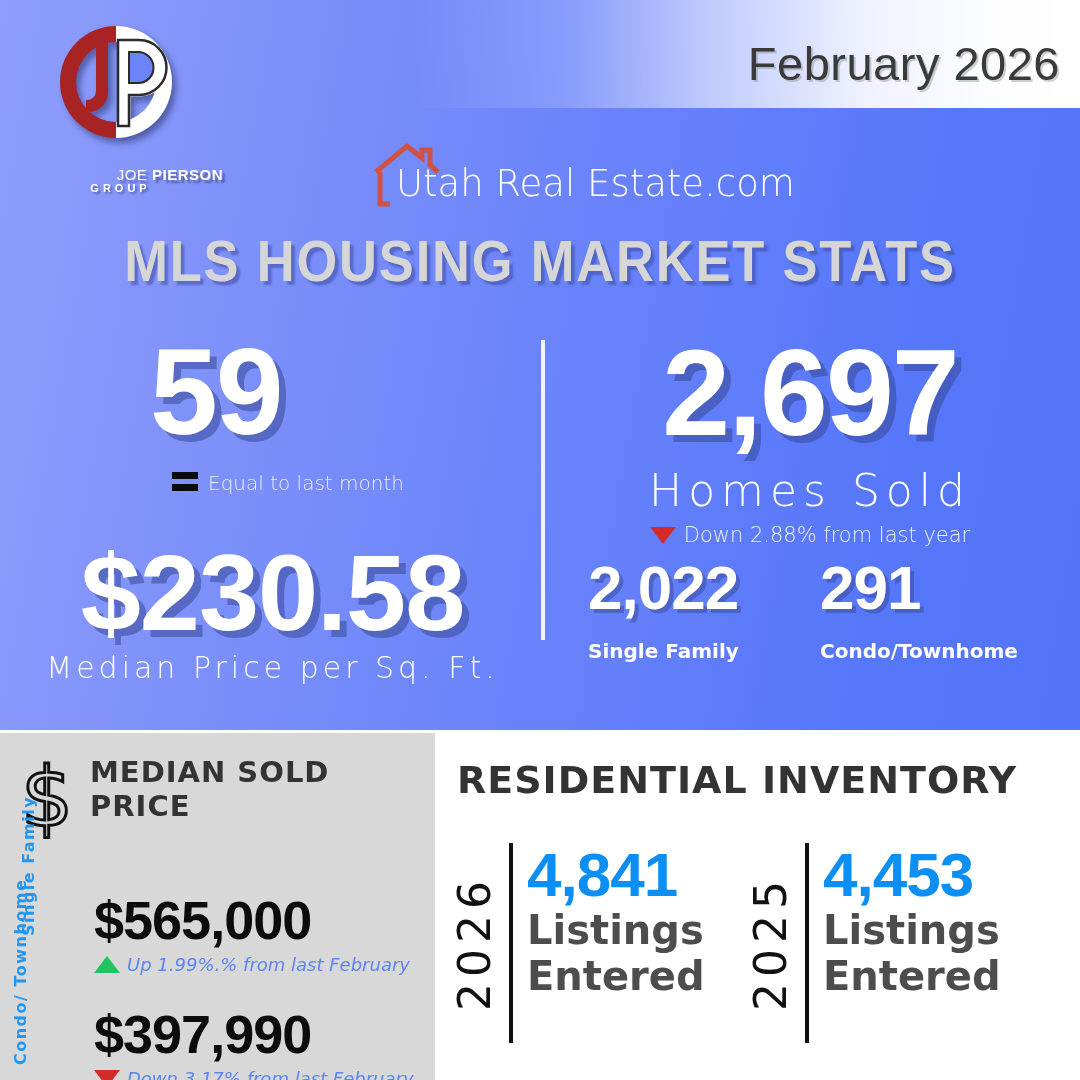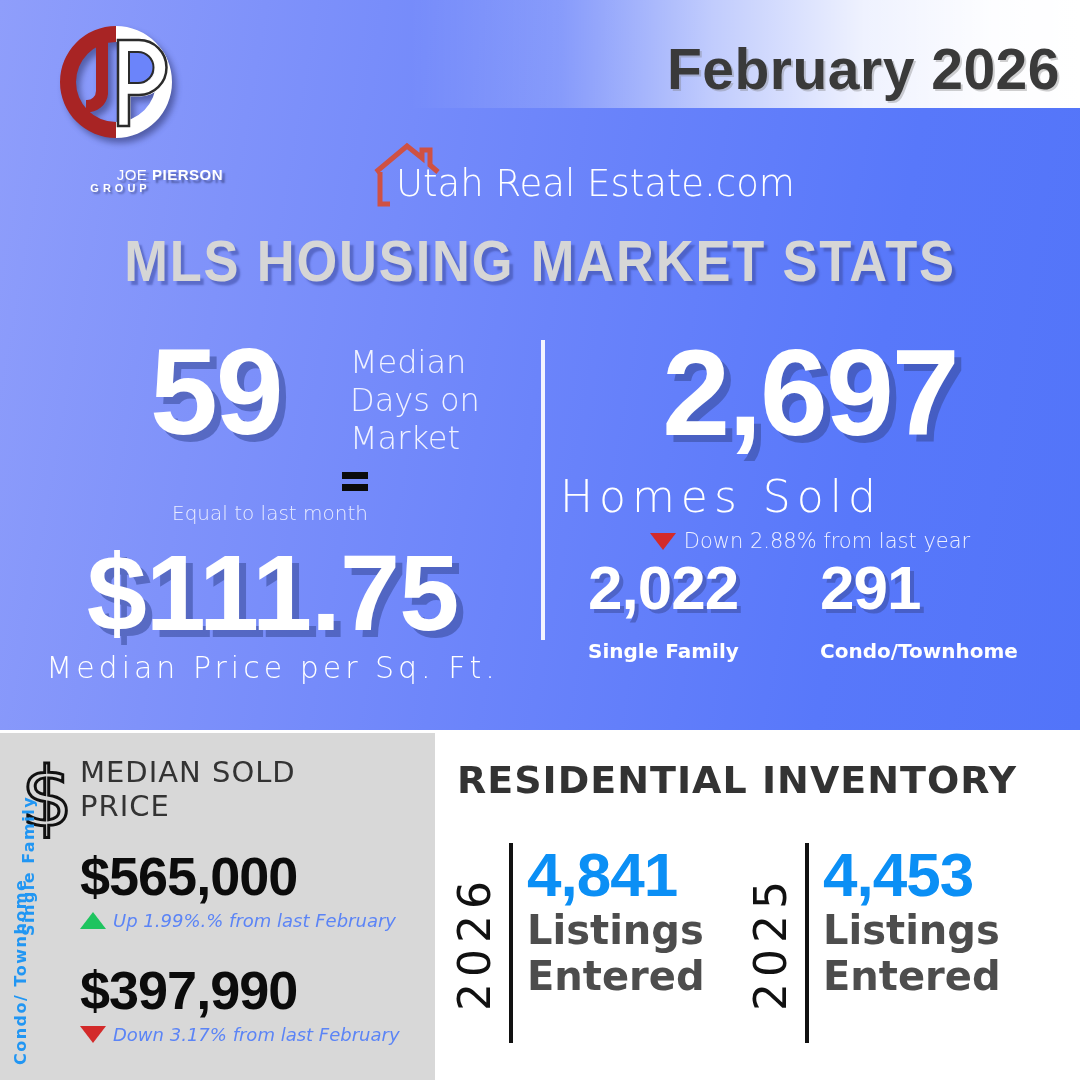--- a/index.html
+++ b/index.html
@@ -25,21 +25,21 @@
         rgba(255,255,255,0) 0%,
         rgba(255,255,255,0) 38%,
         rgba(255,255,255,0.18) 52%,
         rgba(255,255,255,0.60) 66%,
         rgba(255,255,255,0.90) 80%,
         rgba(255,255,255,0.99) 92%,
         rgba(255,255,255,1) 100%);
   }
   #month-title {
     position:absolute; right:20px; top:36px;
-    font-size:57px; font-weight:bold; color:#3a3a3a;
+    font-size:47px; font-weight:normal; color:#3a3a3a;
     letter-spacing:0.5px;
     text-shadow:2px 2px 0 rgba(120,120,120,0.35);
     white-space:nowrap;
   }
 
   
   #logo-block { position:absolute; left:18px; top:22px; width:205px; height:170px; }
   #logo-mark  { position:absolute; left:38px; top:0; width:120px; height:120px;
                 filter:drop-shadow(4px 5px 3px rgba(20,25,70,0.45)); }
   #logo-name {
@@ -87,40 +87,40 @@
     position:absolute; left:0; top:0;
     font-size:122px; font-weight:bold; color:#ffffff; line-height:118px;
     letter-spacing:-2px;
     text-shadow:7px 7px 0 rgba(55,72,150,0.55);
   }
   #dom-label {
     position:absolute; left:200px; top:10px; width:180px;
     font-size:32px; font-weight:300; color:#f0f2ff; line-height:38px;
     font-family:"DejaVu Sans", sans-serif;
   }
-  #dom-change { position:absolute; left:22px; top:138px; display:flex; align-items:flex-end; gap:10px;flex-direction:column; }
+  #dom-change { position:absolute; left:22px; top:138px; display:flex; align-items:flex-start; gap:10px; }
   #dom-eq { width:26px; height:20px; position:relative; }
   #dom-eq span { position:absolute; left:0; width:26px; height:7px; background:#0b0b0b; }
   #dom-eq span.a { top:1px; }
   #dom-eq span.b { top:13px; }
   #dom-change-text {
     font-size:20px; font-weight:300; color:#e9ecff;
     font-family:"DejaVu Sans", sans-serif; white-space:nowrap;
   }
 
   
   #homes-block { position:absolute; left:560px; top:333px; width:500px; }
   #homes-number {
     text-align:center; font-size:122px; font-weight:bold; color:#ffffff;
     line-height:120px; letter-spacing:-2px;
     text-shadow:7px 7px 0 rgba(55,72,150,0.55);
   }
   #homes-label {
-    text-align:left; font-size:44px; font-weight:300; color:#ffffff;
-    letter-spacing:6px; line-height:52px; margin-top:18px;
+    text-align:center; font-size:44px; font-weight:300; color:#ffffff;
+    letter-spacing:6px; line-height:52px; margin-top:12px;
     font-family:"DejaVu Sans", sans-serif;
   }
   #homes-change {
     display:flex; align-items:center; justify-content:center; gap:8px; margin-top:6px;
   }
   .tri-down {
     width:0; height:0; border-left:13px solid transparent; border-right:13px solid transparent;
     border-top:17px solid #d32a2a;
   }
   .tri-up {
@@ -159,35 +159,35 @@
   }
 
   
   #sold-panel {
     position:absolute; left:0; top:733px; width:435px; height:347px;
     background:#d8d8d8;
   }
   #sold-head { position:absolute; left:18px; top:22px; display:flex; align-items:flex-start; }
   #dollar-icon { width:58px; height:84px; margin-top:0px; }
   #sold-head-text {
-    margin-left:4px; font-size:29px; font-weight:normal; color:#333333;
+    margin-left:14px; font-size:29px; font-weight:bold; color:#333333;
     line-height:34px; letter-spacing:1px;
     font-family:"DejaVu Sans", sans-serif;
   }
 
   .vlabel {
     position:absolute; font-size:16px; font-weight:bold; color:#2196f3;
     letter-spacing:1.5px; font-family:"DejaVu Sans", sans-serif;
     writing-mode:vertical-rl; transform:rotate(180deg); white-space:nowrap;
     line-height:22px; text-align:center;
   }
   #vlabel-sf { left:18px; top:846px; height:90px; }
   #vlabel-ct { left:10px; top:955px; height:110px; }
 
-  .sold-row { position:absolute; left:80px; width:340px; }
+  .sold-row { position:absolute; left:94px; width:340px;margin-top:44px; }
   .sold-amount {
     font-size:54px; font-weight:bold; color:#0c0c0c; line-height:60px;
     letter-spacing:-1px;
   }
   .sold-change { display:flex; align-items:center; gap:7px; margin-top:4px;font-style:italic; }
   .sold-change-text {
     font-size:18px; font-weight:300; color:#5b84f6;
     font-family:"DejaVu Sans", sans-serif; white-space:nowrap;
   }
 
@@ -253,41 +253,40 @@
     </svg>
     <div id="ure-text">Utah Real Estate.com</div>
   </div>
 
   <div id="mls-title">MLS HOUSING MARKET STATS</div>
 
   <div id="blue-divider"></div>
 
   <div id="dom-block">
     <div id="dom-number">59</div>
-    <div id="dom-label">Median Days on Market</div>
     <div id="dom-change">
       <div id="dom-eq">
           <span class="a"></span>
           <span class="b"></span>
         </div>
       <div id="dom-change-text">Equal to last month</div>
     </div>
   </div>
 
   <div id="homes-block">
     <div id="homes-number">2,697</div>
     <div id="homes-label">Homes Sold</div>
     <div id="homes-change">
       <div class="tri-down"></div>
       <div id="homes-change-text">Down 2.88% from last year</div>
     </div>
   </div>
 
   <div id="ppsf-block">
-    <div id="ppsf-number">$111.75</div>
+    <div id="ppsf-number">$230.58</div>
     <div id="ppsf-label">Median Price per Sq. Ft.</div>
   </div>
 
   <div class="subcount" id="sub-sf">
     <div class="subcount-num">2,022</div>
     <div class="subcount-lab">Single Family</div>
   </div>
   <div class="subcount" id="sub-ct">
     <div class="subcount-num">291</div>
     <div class="subcount-lab">Condo/Townhome</div>

